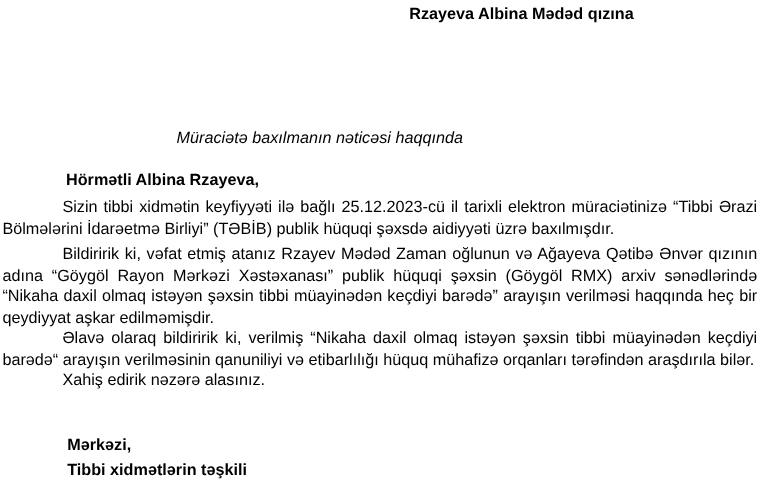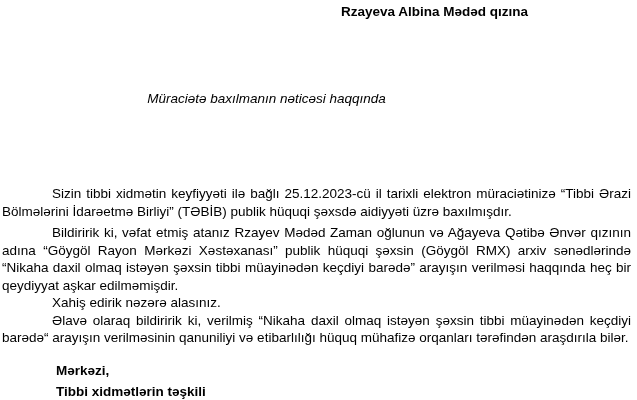--- a/index.html
+++ b/index.html
@@ -24,21 +24,21 @@
     top: 3px;
     line-height: 18px;
     white-space: nowrap;
   }
   .recipient-name {
     font-weight: bold;
   }
   .subject-line {
     position: absolute;
     left: 0;
-    top: 90px;
+    top: 106px;
     width: 533px;
     text-align: center;
     font-style: italic;
   }
   .salutation {
     position: absolute;
     left: 55px;
     top: 141px;
     font-weight: bold;
   }
@@ -48,21 +48,20 @@
     top: 164px;
     width: 629px;
     text-align: justify;
   }
   .body-text p {
     margin: 0;
     text-indent: 50px;
   }
   .body-text p.p-first {
     margin-bottom: 4px;
-    margin-top: 21px;
   }
   .signature-block {
     position: absolute;
     left: 56px;
     top: 360px;
     font-weight: bold;
     line-height: 21px;
     white-space: nowrap;
   }
 </style>
@@ -70,26 +69,27 @@
 <body>
 
 <div class="page">
 
   <div class="header-block">
     <div class="recipient-name">Rzayeva Albina Mədəd qızına</div>
   </div>
 
   <div class="subject-line">Müraciətə baxılmanın nəticəsi haqqında</div>
 
+  <div class="salutation">Hörmətli Albina Rzayeva,</div>
 
   <div class="body-text">
     <p class="p-first">Sizin tibbi xidmətin keyfiyyəti ilə bağlı 25.12.2023-cü il tarixli elektron müraciətinizə “Tibbi Ərazi Bölmələrini İdarəetmə Birliyi” (TƏBİB) publik hüquqi şəxsdə aidiyyəti üzrə baxılmışdır.</p>
     <p>Bildiririk ki, vəfat etmiş atanız Rzayev Mədəd Zaman oğlunun və Ağayeva Qətibə Ənvər qızının adına “Göygöl Rayon Mərkəzi Xəstəxanası” publik hüquqi şəxsin (Göygöl RMX) arxiv sənədlərində “Nikaha daxil olmaq istəyən şəxsin tibbi müayinədən keçdiyi barədə” arayışın verilməsi haqqında heç bir qeydiyyat aşkar edilməmişdir.</p>
+    <p>Əlavə olaraq bildiririk ki, verilmiş “Nikaha daxil olmaq istəyən şəxsin tibbi müayinədən keçdiyi barədə“ arayışın verilməsinin qanuniliyi və etibarlılığı hüquq mühafizə orqanları tərəfindən araşdırıla bilər.</p>
     <p>Xahiş edirik nəzərə alasınız.</p>
-    <p>Əlavə olaraq bildiririk ki, verilmiş “Nikaha daxil olmaq istəyən şəxsin tibbi müayinədən keçdiyi barədə“ arayışın verilməsinin qanuniliyi və etibarlılığı hüquq mühafizə orqanları tərəfindən araşdırıla bilər.</p>
   </div>
 
   <div class="signature-block">
     <div>Mərkəzi,</div>
     <div>Tibbi xidmətlərin təşkili</div>
   </div>
 
 </div>
 
 </body></html>

